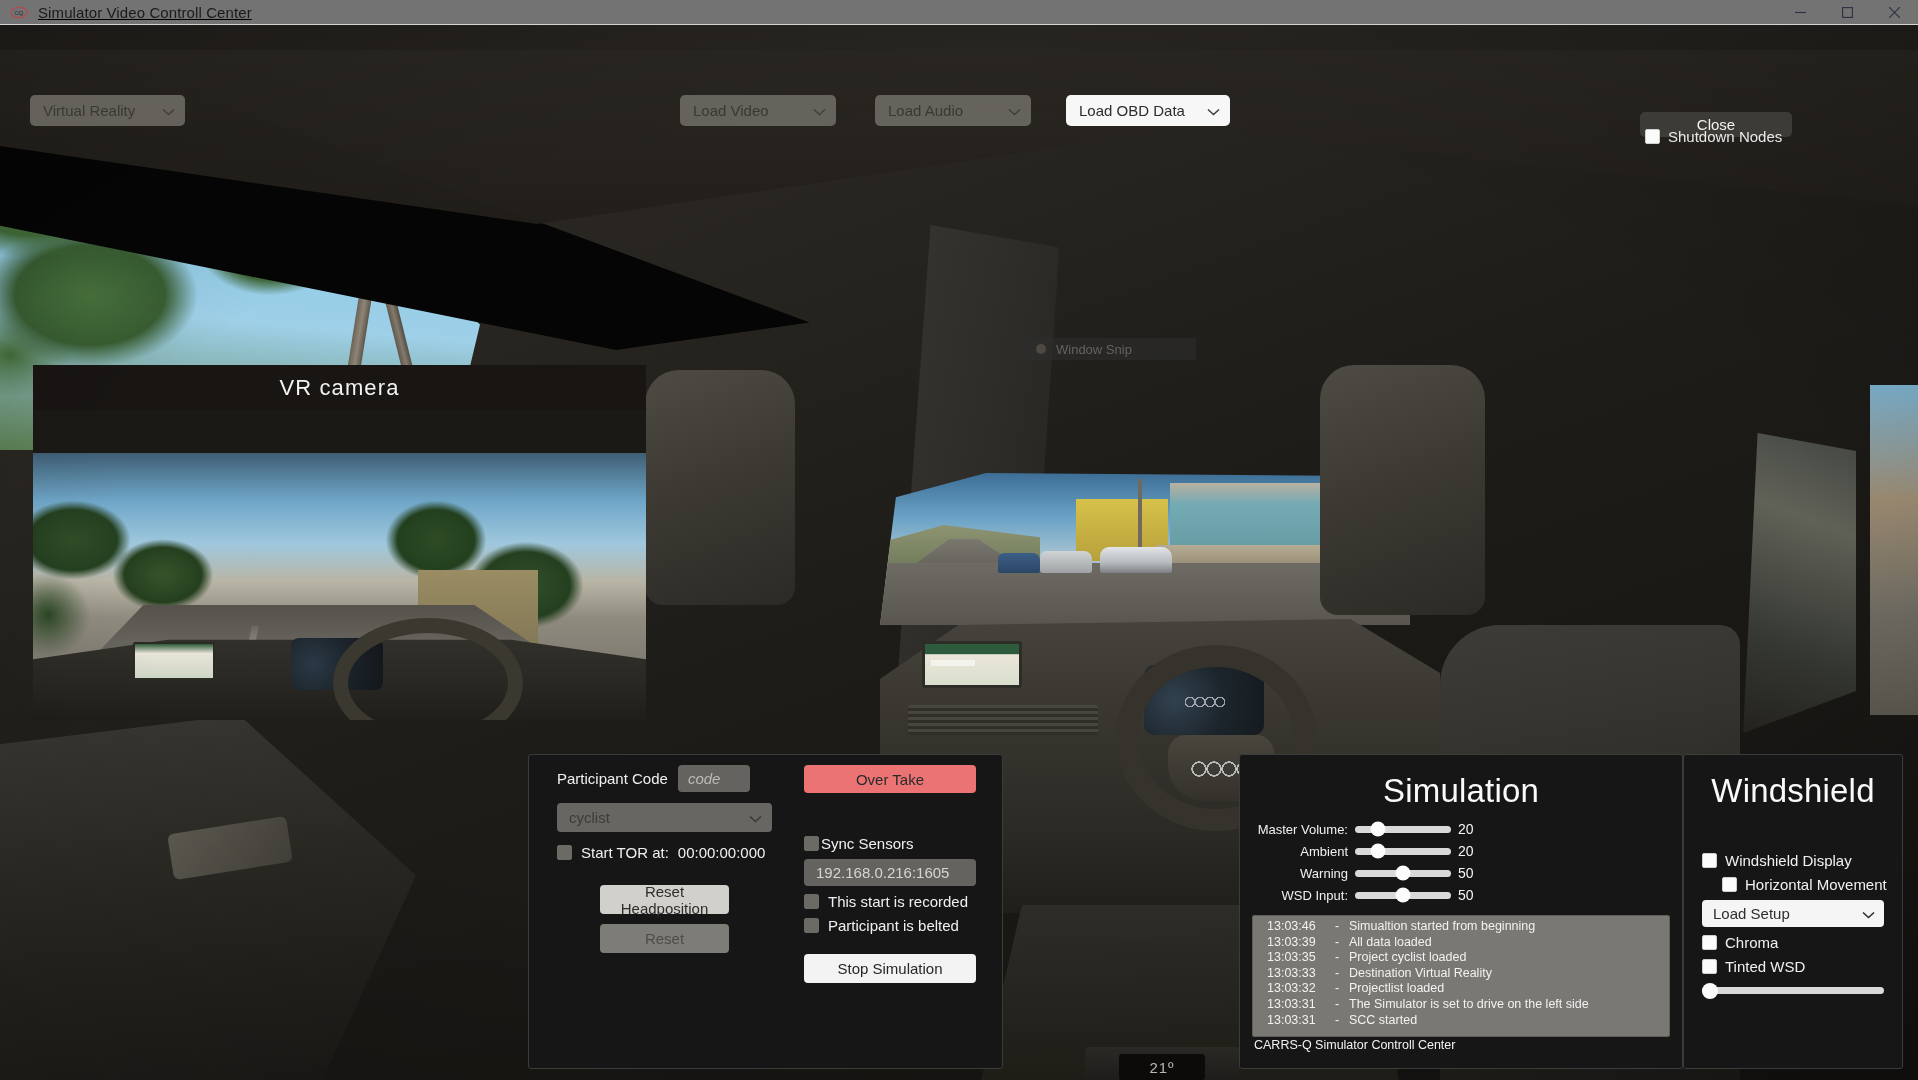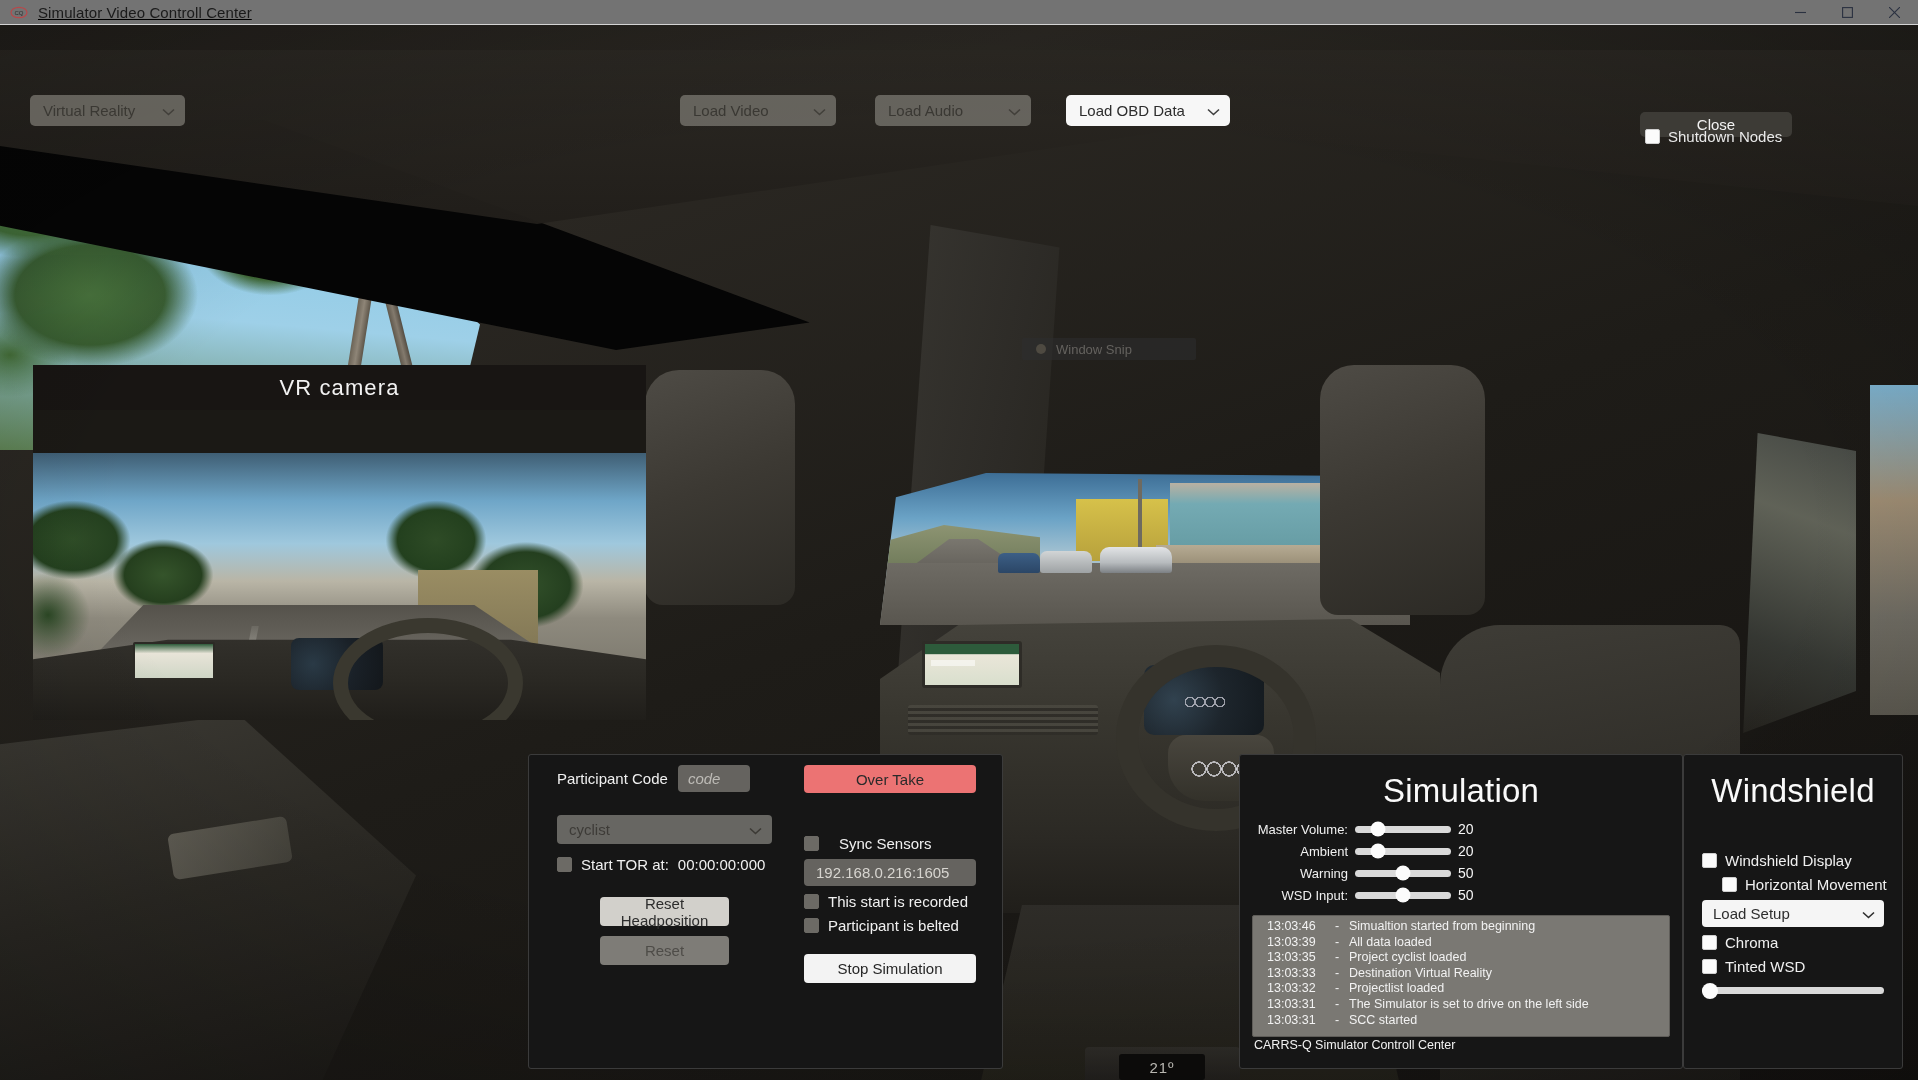--- a/index.html
+++ b/index.html
@@ -642,21 +642,21 @@
       <span class="dot"></span>
       <span class="txt">Window Snip</span>
     </div>
   </div>
 
   <div class="panel panel-research">
 
     <div class="rs-body">
 
       <div class="rs-left">
-        <div class="row" style="gap:10px; margin-bottom:23px;">
+        <div class="row" style="gap:10px; margin-bottom:11px;">
           <span class="lbl-sm">Participant Code</span>
           <div class="txtbox code-box">code</div>
         </div>
 
         <div class="rs-combo" style="margin-bottom:12px;">
           <span class="cb-label">cyclist</span>
           <span class="chev">
             <svg width="13" height="8" viewBox="0 0 13 8">
                 <polyline points="1,1.5 6.5,6.5 12,1.5" fill="none" stroke="#3c3a35" stroke-width="1.6"></polyline>
               </svg>
@@ -669,21 +669,21 @@
           <span class="lbl-sm">00:00:00:000</span>
         </div>
 
         <button class="btn btn-light" style="width:129px; margin:0 auto 10px auto;">Reset Headposition</button>
         <button class="btn btn-grey" style="width:129px; margin:0 auto;">Reset</button>
       </div>
 
       <div class="rs-right">
         <button class="btn btn-overtake" style="margin-bottom:12px;">Over Take</button>
 
-        <div class="row" style="gap:20px; margin-bottom:7px;margin-top:42px;">
+        <div class="row" style="gap:2px; margin-bottom:7px;margin-top:42px;">
           <span class="cbx grey"></span>
           <span class="lbl-sm">Sync Sensors</span>
         </div>
 
         <div class="txtbox ip" style="margin-bottom:7px;">192.168.0.216:1605</div>
 
         <div class="row" style="gap:9px; margin-bottom:7px;">
           <span class="cbx grey"></span>
           <span class="lbl-sm">This start is recorded</span>
         </div>

